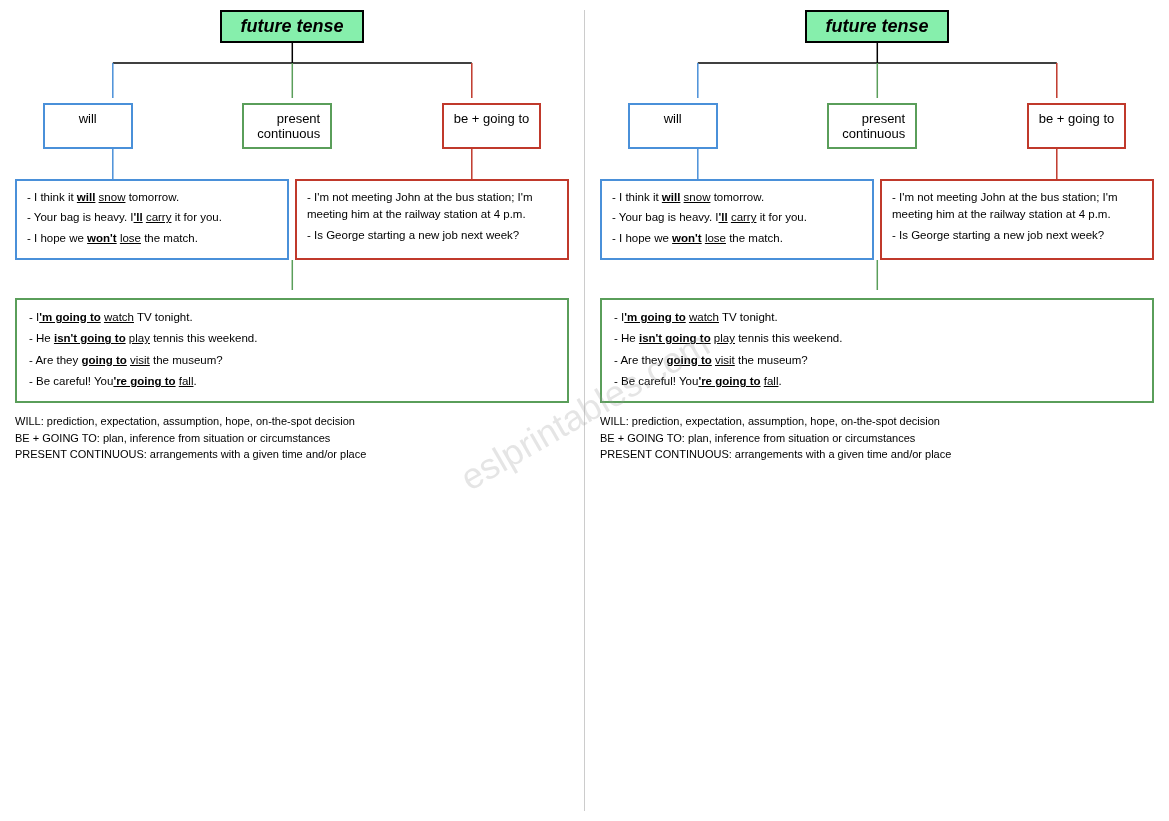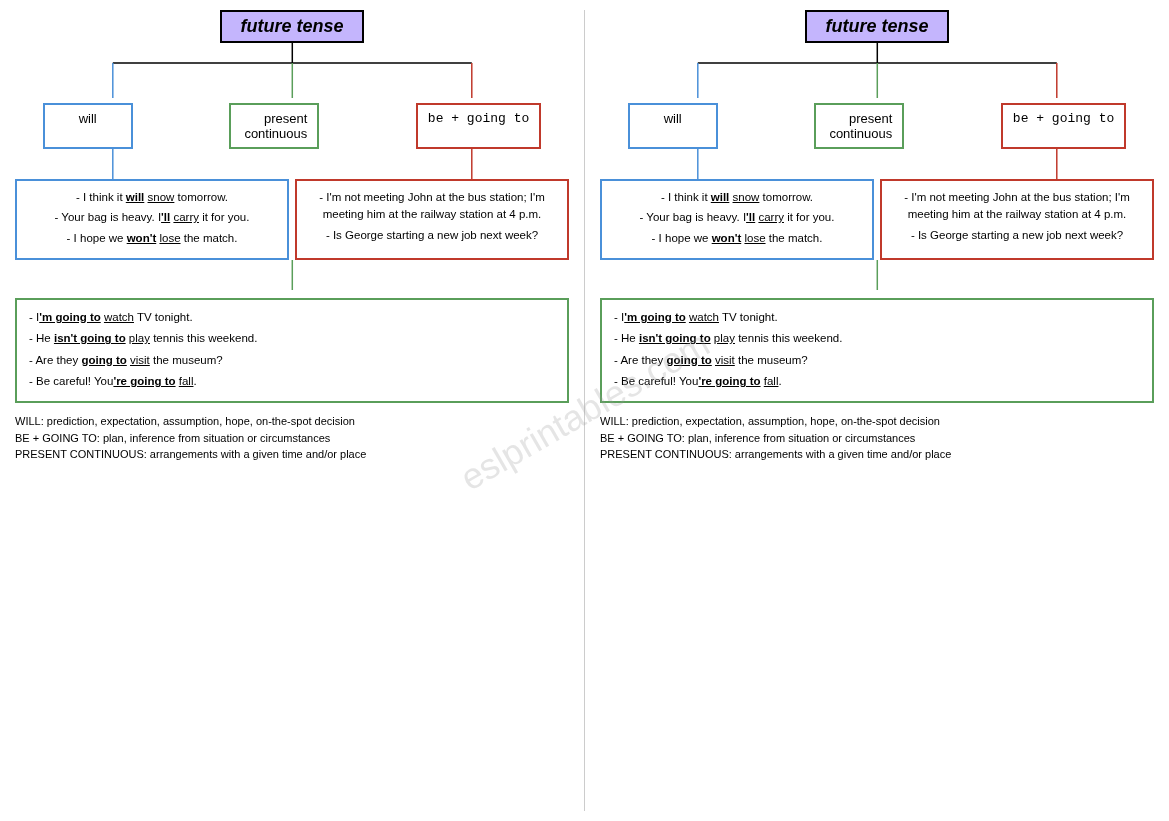--- a/index.html
+++ b/index.html
@@ -26,21 +26,21 @@
     }
 
     
     .title-box {
       border: 2px solid #000;
       padding: 4px 18px;
       font-size: 18px;
       font-weight: bold;
       font-style: italic;
       margin-bottom: 0px;
-      background: #c4b5fd;
+      background: #86efac;
     }
 
     
     .boxes-row {
       display: flex;
       width: 90%;
       justify-content: space-between;
       margin-top: 0;
       position: relative;
     }
@@ -56,37 +56,35 @@
       color: #000;
     }
     .branch-box.green {
       border: 2px solid #5a9e5a;
       color: #000;
       text-align: right;
     }
     .branch-box.red {
       border: 2px solid #c0392b;
       color: #000;
-      font-family: Liberation Mono, monospace;
     }
 
     
     .content-row {
       display: flex;
       width: 100%;
       gap: 6px;
       margin-top: 0px;
     }
 
     .content-box {
       padding: 8px 10px;
       font-size: 11.5px;
       line-height: 1.5;
       flex: 1;
-      text-align: center;
     }
     .content-box.blue {
       border: 2px solid #4a90d9;
     }
     .content-box.red {
       border: 2px solid #c0392b;
     }
 
     
     .bottom-green {

